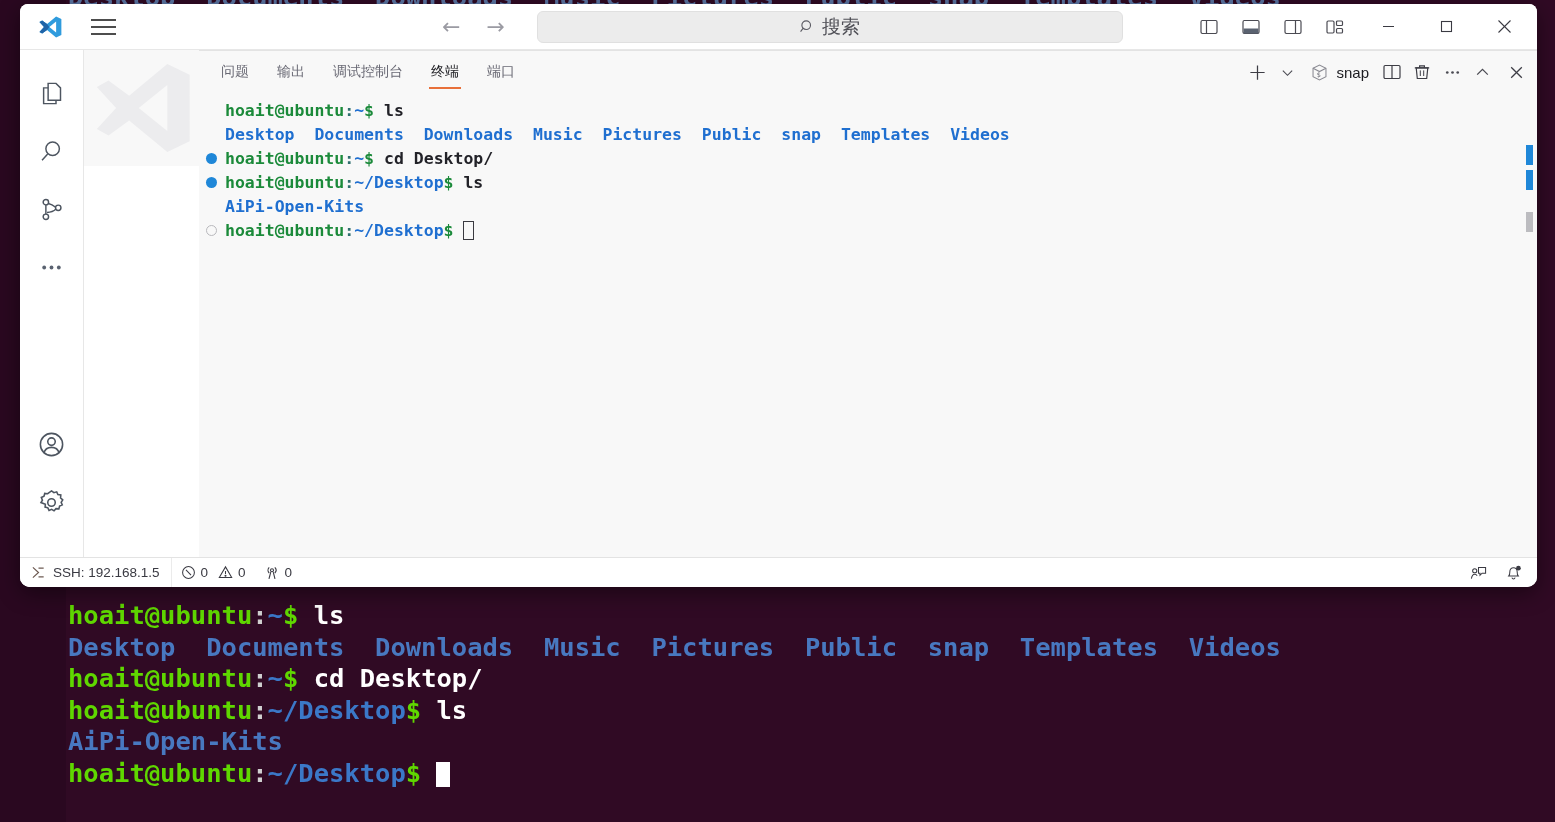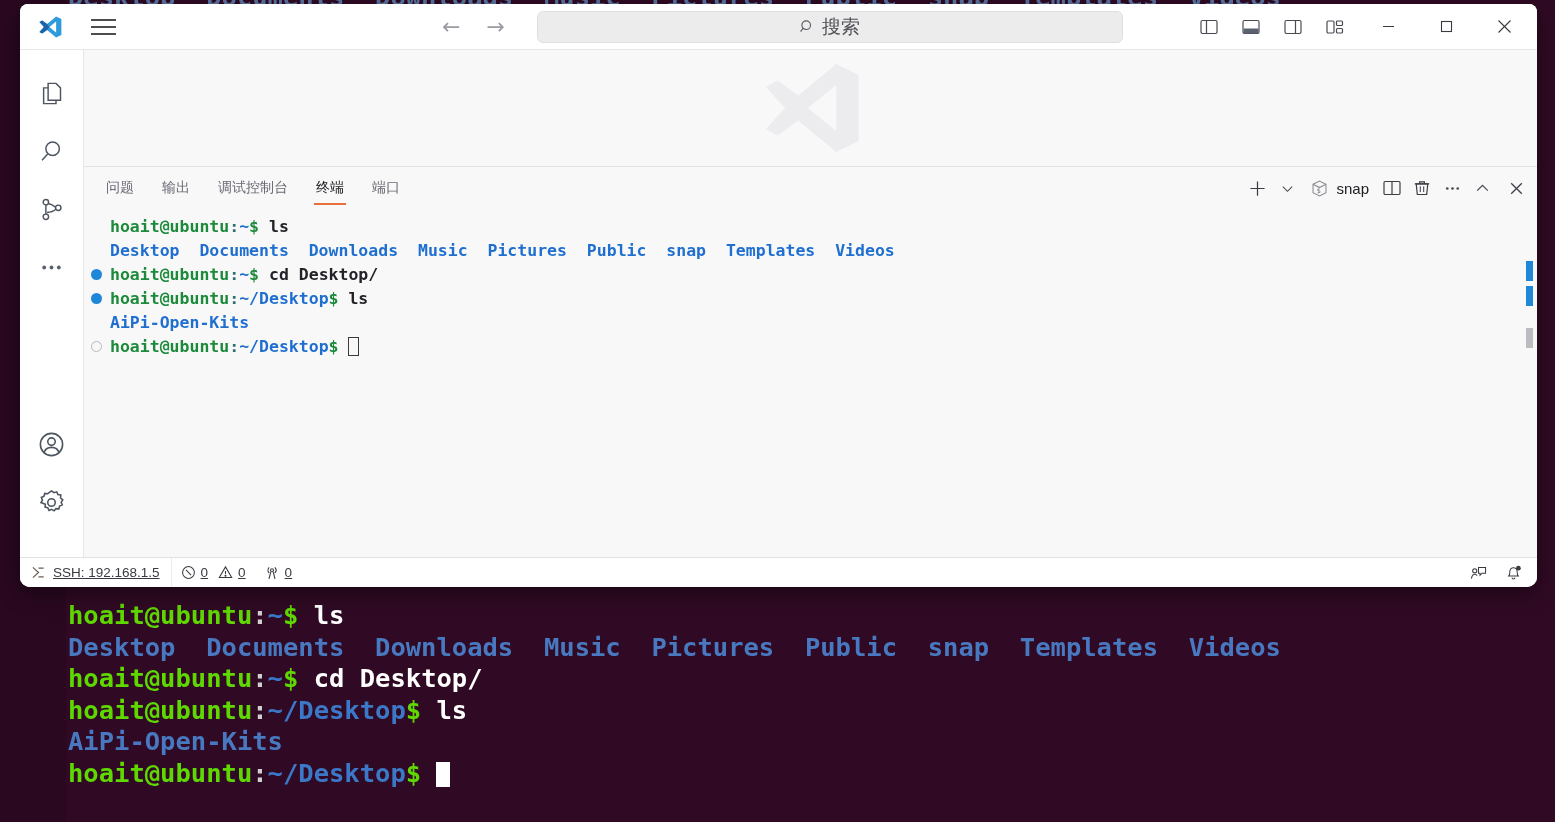--- a/index.html
+++ b/index.html
@@ -107,21 +107,21 @@
     width: 64px; min-width: 64px; background: #ffffff;
     border-right: 1px solid #e7e7e7;
     display:flex; flex-direction: column; align-items:center;
     padding-top: 14px;
   }
   .ab-item { width: 64px; height: 58px; display:flex; align-items:center;
      justify-content:center; cursor:pointer; }
   .ab-spacer { flex: 1; }
 
   
-  #main-col { flex: 1; display:flex; flex-direction: column; min-width: 0; }
+  #main-col { flex: 1; display:flex; flex-direction: row; min-width: 0; }
 
   #editor-area {
     height: 116px; min-height: 116px;
     background: #f8f8f8;
     position: relative; overflow: hidden;
     display:flex; align-items:center; justify-content:center;
   }
   #watermark-logo { opacity: 1; }
 
   
@@ -176,21 +176,21 @@
   #term-ruler { position:absolute; right: 0; top: 0; width: 14px; height: 100%;
      cursor: pointer; }
   .ruler-mark { position:absolute; left: 3px; width: 7px; height: 20px; }
   .ruler-mark.blue { background: #1f87d8; }
   .ruler-mark.gray { background: #bcbcc0; }
 
   
   #statusbar {
     height: 30px; min-height: 30px; background:#ffffff;
     border-top: 1px solid #e3e3e3;
-    display:flex; align-items:center; font-size: 13.5px; color:#3a3a42;text-decoration:underline;
+    display:flex; align-items:center; font-size: 13.5px; color:#3a3a42;
   }
   #remote-indicator {
     height: 30px; display:flex; align-items:center; gap: 7px;
     padding: 0 11px; background: #ffffff; cursor:pointer;
     border-right: 1px solid #ebebeb;
   }
   .sb-item { height:30px; display:flex; align-items:center; gap:5px;
      padding: 0 9px; cursor:pointer; }
   .sb-right { margin-left:auto; display:flex; align-items:center;
      padding-right: 6px; }

